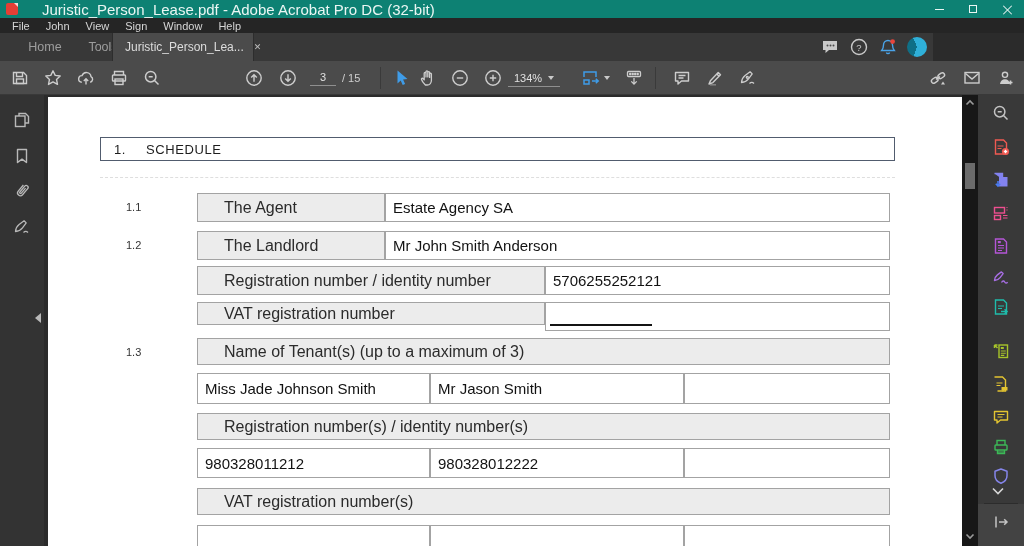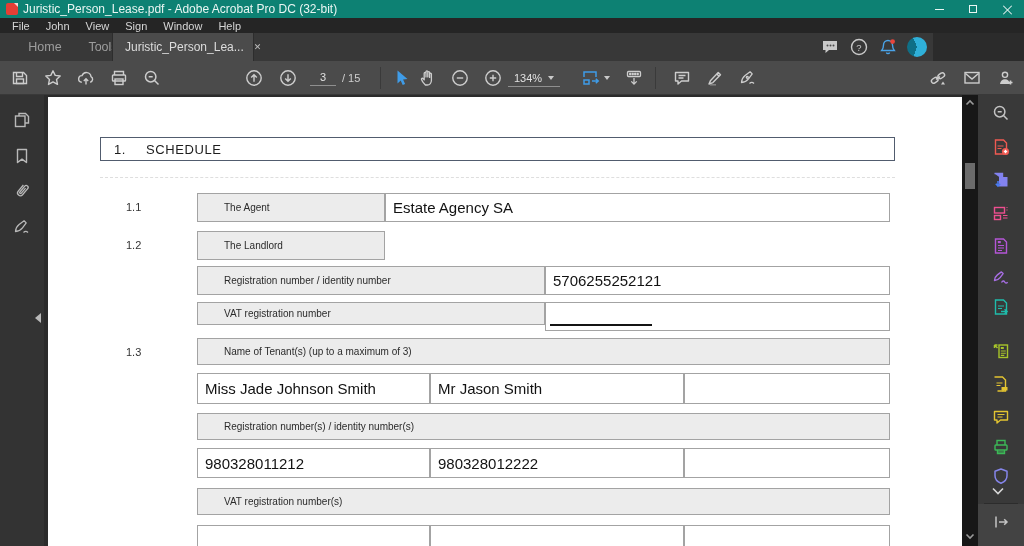--- a/index.html
+++ b/index.html
@@ -8,21 +8,21 @@
   .app { position:relative; width:1024px; height:546px; overflow:hidden; }
   svg { display:block; }
 
   
   .titlebar { position:absolute; left:0; top:0; width:1024px; height:18px;
               background:#0d8173; display:flex; align-items:center; }
   .pdficon { position:relative; width:12px; height:12px; margin-left:6px; background:#e43f35;
              border-radius:2px; }
   .pdficon::after { content:""; position:absolute; right:0; top:0; width:0; height:0;
              border-left:4px solid transparent; border-top:4px solid #f7d9d7; }
-  .titletext { margin-left:5px; font-size:12px; color:#eaf6f3; }
+  .titletext { margin-left:24px; font-size:15px; color:#eaf6f3; }
   .winctrls { position:absolute; right:0; top:0; height:18px; display:flex; }
   .winbtn { width:34px; height:18px; display:flex; align-items:center; justify-content:center; }
   .minline { width:9px; height:1px; background:#eaf6f3; }
   .restbox { width:8px; height:8px; border:1px solid #eaf6f3; }
   .closex { position:relative; width:9px; height:9px; }
   .closex::before,.closex::after { content:""; position:absolute; left:4px; top:-1px;
       width:1px; height:12px; background:#eaf6f3; }
   .closex::before { transform:rotate(45deg); } .closex::after { transform:rotate(-45deg); }
 
   
@@ -87,21 +87,21 @@
               border:1px solid #515c6e; display:flex; align-items:center;
               font-size:13px; color:#1d1d1d; letter-spacing:0.6px; }
   .schedbox .no { margin-left:13px; }
   .schedbox .tt { margin-left:20px; }
   .dashline { position:absolute; left:52px; top:80px; width:795px; height:0;
               border-top:1px dashed #dedede; }
   .rownum { position:absolute; font-size:11px; color:#333333; }
   .cell { position:absolute; border:1px solid #a3a3a3; background:#ffffff; display:flex;
           align-items:center; padding-left:7px; font-size:15px; color:#121212;
           white-space:nowrap; overflow:hidden; }
-  .cell.shade { background:#ececec; font-size:10px; color:#2b2b2b;padding-left:26px; }
+  .cell.shade { background:#ececec; font-size:16px; color:#2b2b2b;padding-left:26px; }
   .inkline { position:absolute; left:502px; top:227px; width:102px; height:0;
              border-top:2px solid #141414; }
 </style>
 </head>
 <body>
 
 <div class="app">
 
   <div class="titlebar">
     <span class="pdficon"></span>
@@ -344,20 +344,21 @@
           <span class="tt">SCHEDULE</span>
         </div>
         <div class="dashline"></div>
 
         <span class="rownum" style="left:78px;top:104px">1.1</span>
         <div class="cell shade" style="left:149px;top:96px;width:188px;height:29px">The Agent</div>
         <div class="cell" style="left:337px;top:96px;width:505px;height:29px">Estate Agency SA</div>
 
         <span class="rownum" style="left:78px;top:142px">1.2</span>
         <div class="cell shade" style="left:149px;top:134px;width:188px;height:29px">The Landlord</div>
+        <div class="cell" style="left:337px;top:134px;width:505px;height:29px">Mr John Smith Anderson</div>
 
         <div class="cell shade" style="left:149px;top:169px;width:348px;height:29px">Registration number / identity number</div>
         <div class="cell" style="left:497px;top:169px;width:345px;height:29px">5706255252121</div>
 
         <div class="cell shade" style="left:149px;top:205px;width:348px;height:23px">VAT registration number</div>
         <div class="cell" style="left:497px;top:205px;width:345px;height:29px"></div>
         <div class="inkline"></div>
 
         <span class="rownum" style="left:78px;top:249px">1.3</span>
         <div class="cell shade" style="left:149px;top:241px;width:693px;height:27px">Name of Tenant(s)  (up to a maximum of 3)</div>

